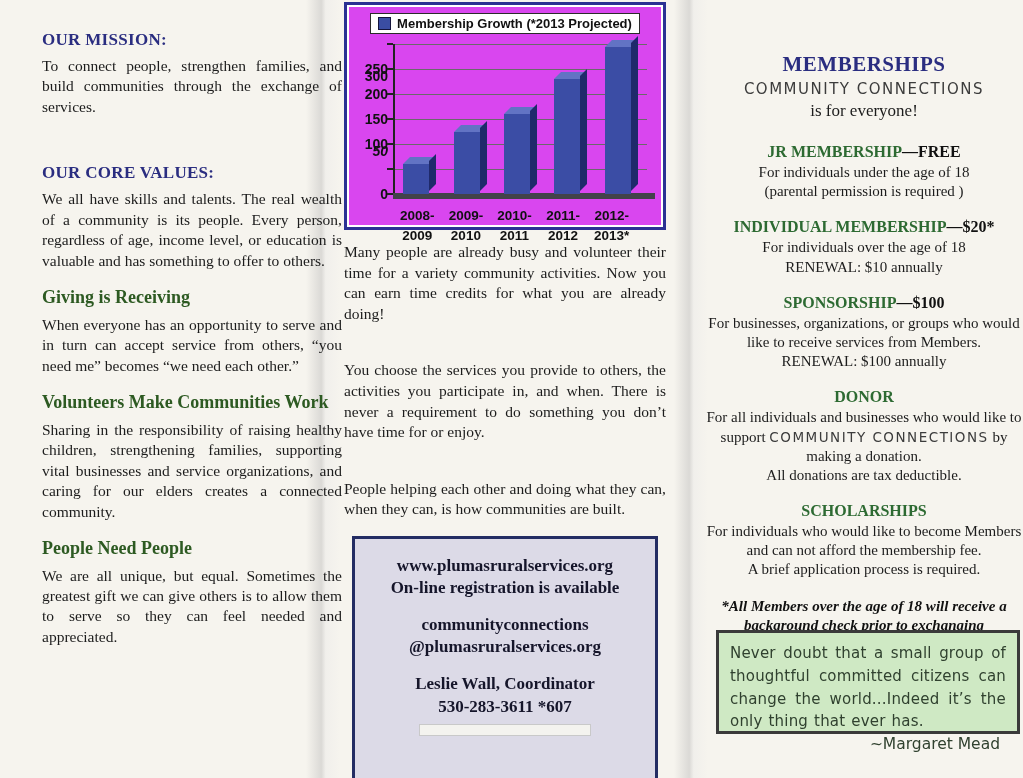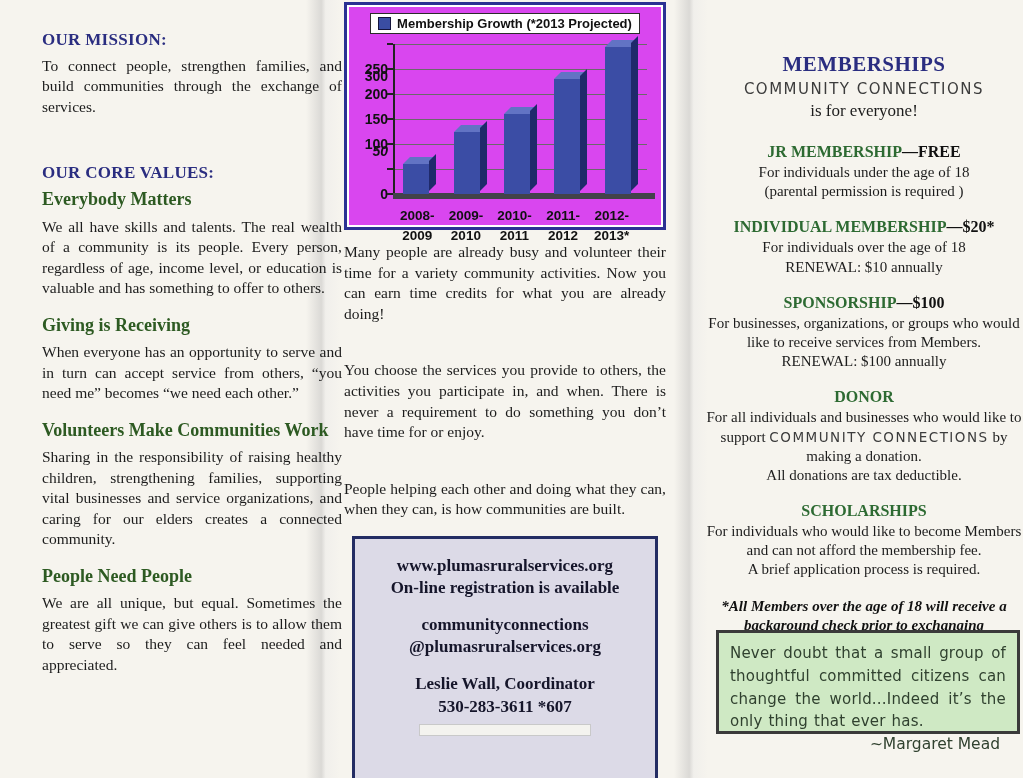--- a/index.html
+++ b/index.html
@@ -87,21 +87,20 @@
 <div class="fold" id="fold2"></div>
 
 <div class="panel-left">
   <div class="sec">
     <h2 class="h-navy">OUR MISSION:</h2>
     <p class="body-text">To connect people, strengthen families, and build communities through the exchange of services.</p>
   </div>
   <div class="gap-lg"></div>
   <h2 class="h-navy">OUR CORE VALUES:</h2>
   <div class="sec">
-    <h3 class="h-green">Everybody Matters</h3>
     <p class="body-text">We all have skills and talents. The real wealth of a community is its people. Every person, regardless of age, income level, or education is valuable and has something to offer to others.</p>
   </div>
   <div class="sec">
     <h3 class="h-green">Giving is Receiving</h3>
     <p class="body-text">When everyone has an opportunity to serve and in turn can accept service from others, “you need me” becomes “we need each other.”</p>
   </div>
   <div class="sec">
     <h3 class="h-green" style="width:290px;">Volunteers Make Communities Work</h3>
     <p class="body-text">Sharing in the responsibility of raising healthy children, strengthening families, supporting vital businesses and service organizations, and caring for our elders creates a connected community.</p>
   </div>

